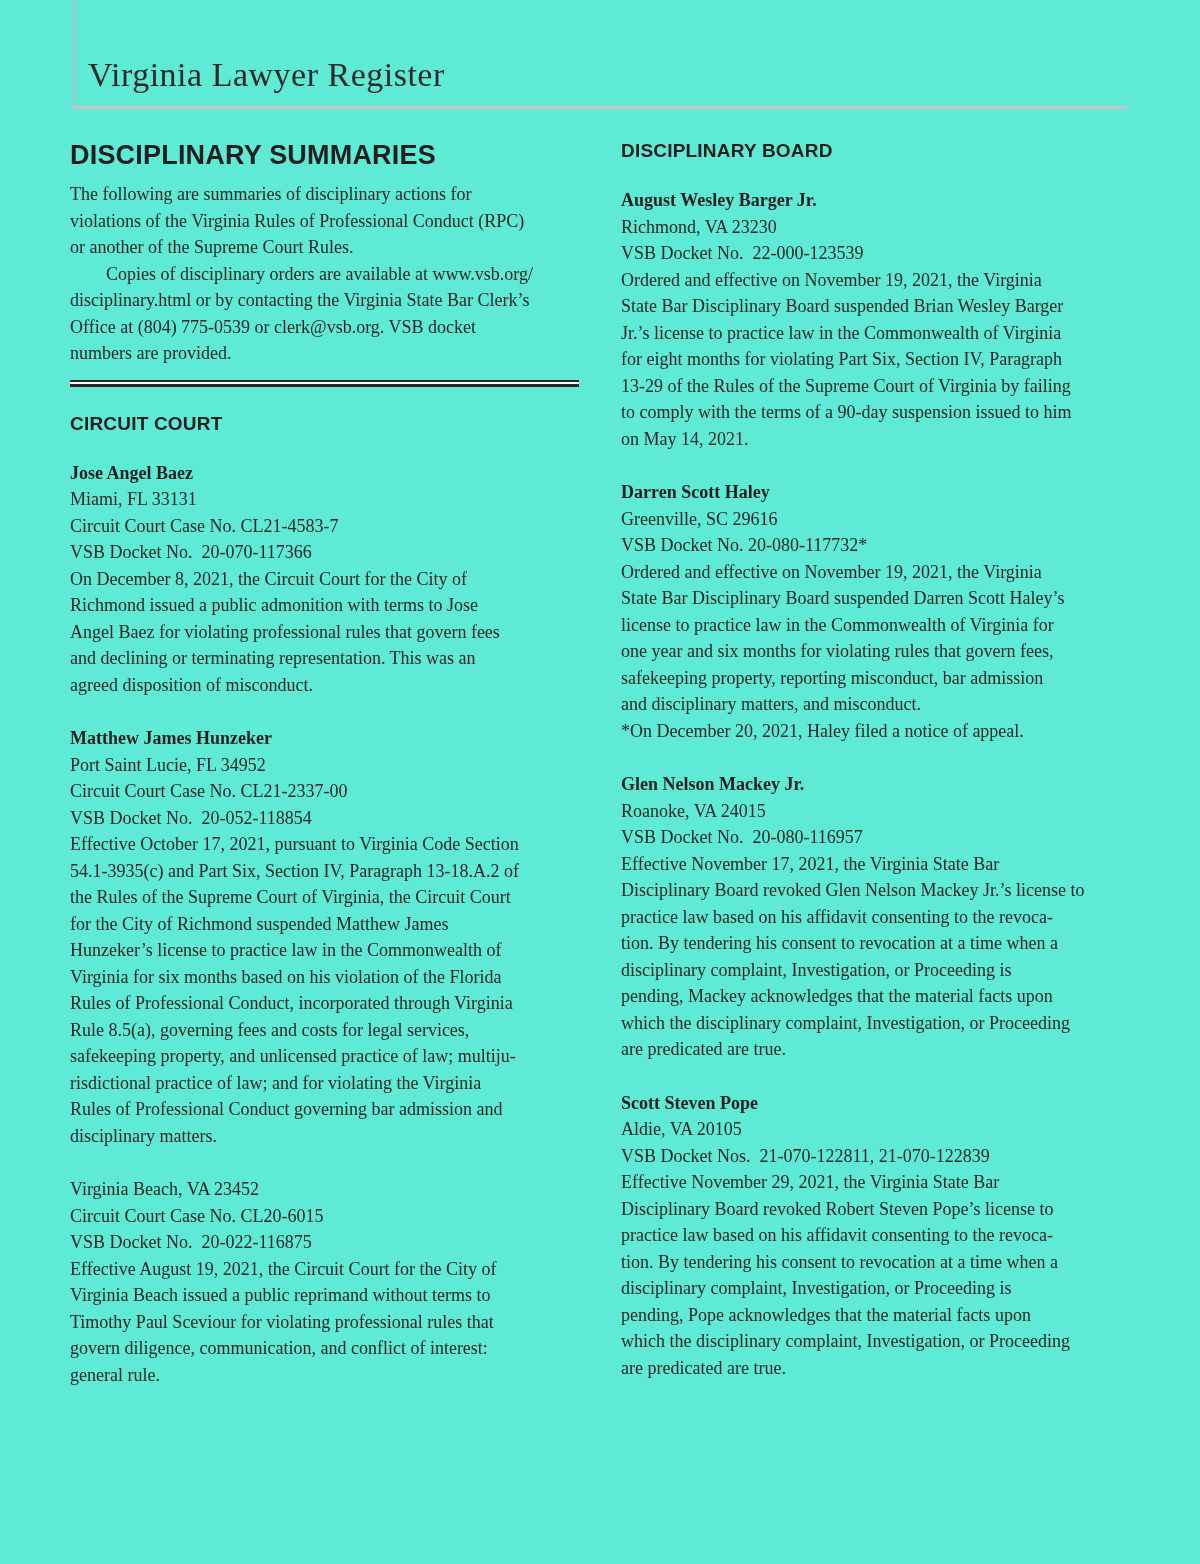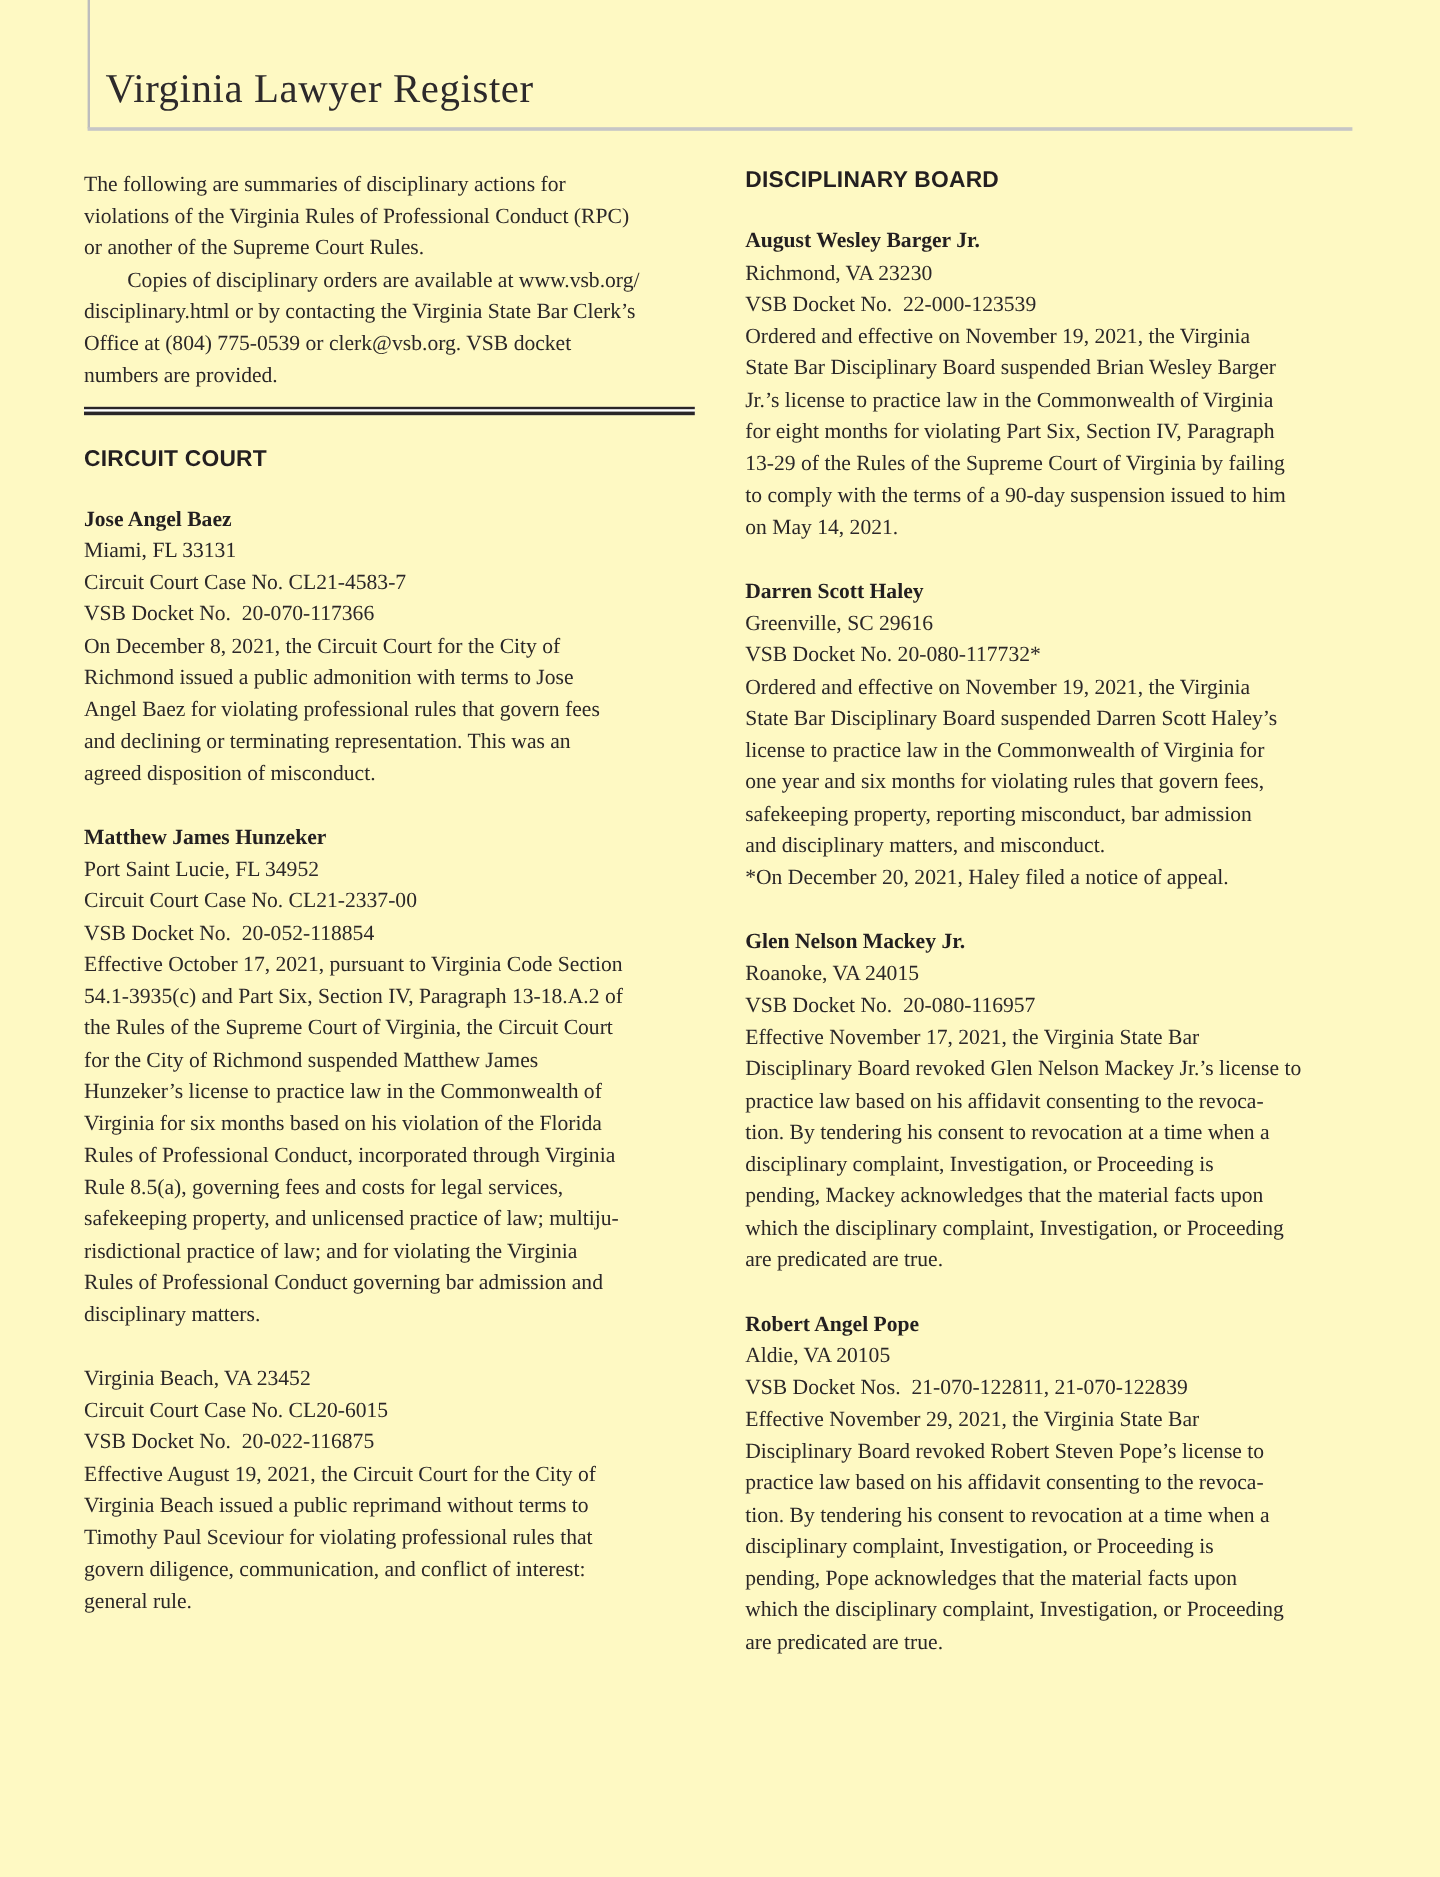--- a/index.html
+++ b/index.html
@@ -1,19 +1,19 @@
 <!DOCTYPE html>
 <html><head>
 <meta charset="utf-8">
 <style>
   html,body{margin:0;padding:0;background:#ffffff;}
   .page{
     position:relative;
     width:1200px;height:1564px;
-    background:#fef9c3;
+    background:#5eead4;
     font-family:"Liberation Serif", serif;
     color:#262223;
     overflow:hidden;
   }
   
   .mast-vline{position:absolute;left:73px;top:0;width:2px;height:107px;background:#bdbdbd;}
   .mast-hline{position:absolute;left:73px;top:106px;width:1054px;height:3px;background:#c6c6c6;}
   .masthead{
     position:absolute;left:88px;top:56px;margin:0;
     font-family:"Liberation Serif", serif;
@@ -66,20 +66,21 @@
 
 <div class="page">
 
   <div class="mast-vline"></div>
   <h1 class="masthead">Virginia Lawyer Register</h1>
   <div class="mast-hline"></div>
 
   <div class="content">
 
     <div class="col">
+      <h2 class="page-title">DISCIPLINARY SUMMARIES</h2>
       <p class="intro-p">The following are summaries of disciplinary actions for
 violations of the Virginia Rules of Professional Conduct (RPC)
 or another of the Supreme Court Rules.</p>
       <p class="intro-p indent">Copies of disciplinary orders are available at www.vsb.org/
 disciplinary.html or by contacting the Virginia State Bar Clerk’s
 Office at (804) 775-0539 or clerk@vsb.org. VSB docket
 numbers are provided.</p>
       <div class="thick-rule"></div>
       <h3 class="section-heading">CIRCUIT COURT</h3>
       <div>
@@ -159,21 +160,21 @@
 Effective November 17, 2021, the Virginia State Bar
 Disciplinary Board revoked Glen Nelson Mackey Jr.’s license to
 practice law based on his affidavit consenting to the revoca-
 tion. By tendering his consent to revocation at a time when a
 disciplinary complaint, Investigation, or Proceeding is
 pending, Mackey acknowledges that the material facts upon
 which the disciplinary complaint, Investigation, or Proceeding
 are predicated are true.</div>
           </div>
           <div class="entry">
-            <div class="entry-name">Robert Angel Pope</div>
+            <div class="entry-name">Scott Steven Pope</div>
             <div class="entry-text">Aldie, VA 20105
 VSB Docket Nos.  21-070-122811, 21-070-122839
 Effective November 29, 2021, the Virginia State Bar
 Disciplinary Board revoked Robert Steven Pope’s license to
 practice law based on his affidavit consenting to the revoca-
 tion. By tendering his consent to revocation at a time when a
 disciplinary complaint, Investigation, or Proceeding is
 pending, Pope acknowledges that the material facts upon
 which the disciplinary complaint, Investigation, or Proceeding
 are predicated are true.</div>

